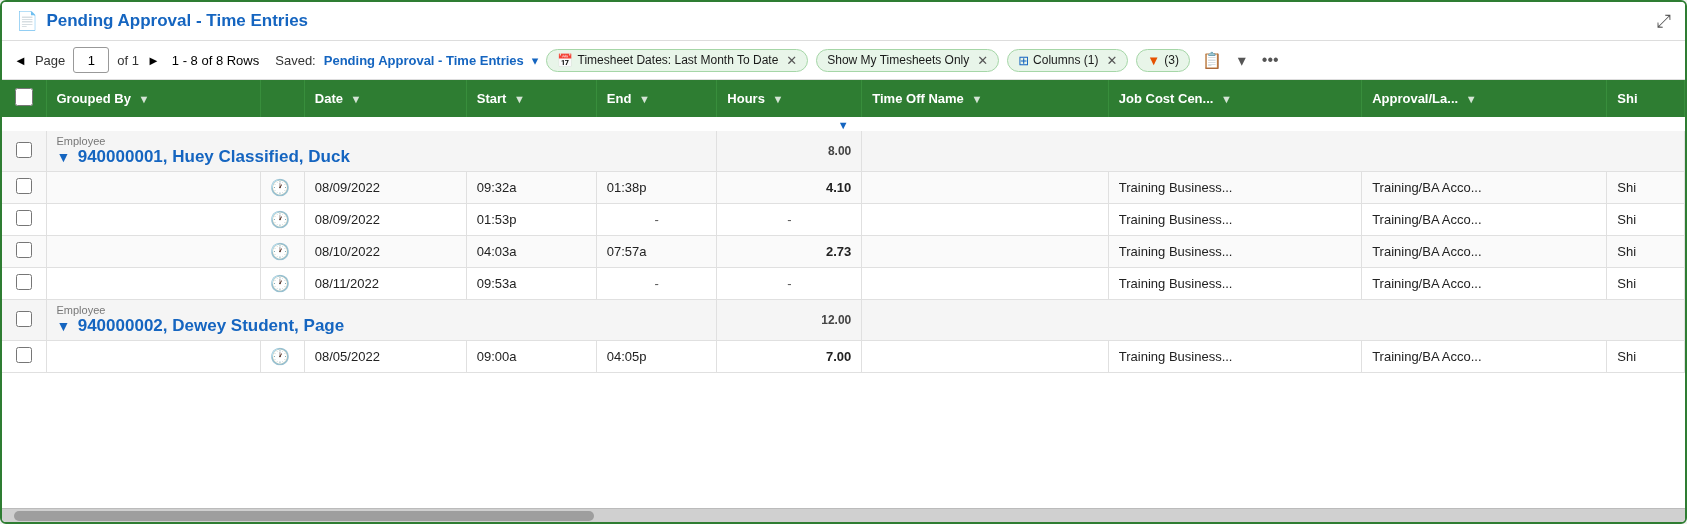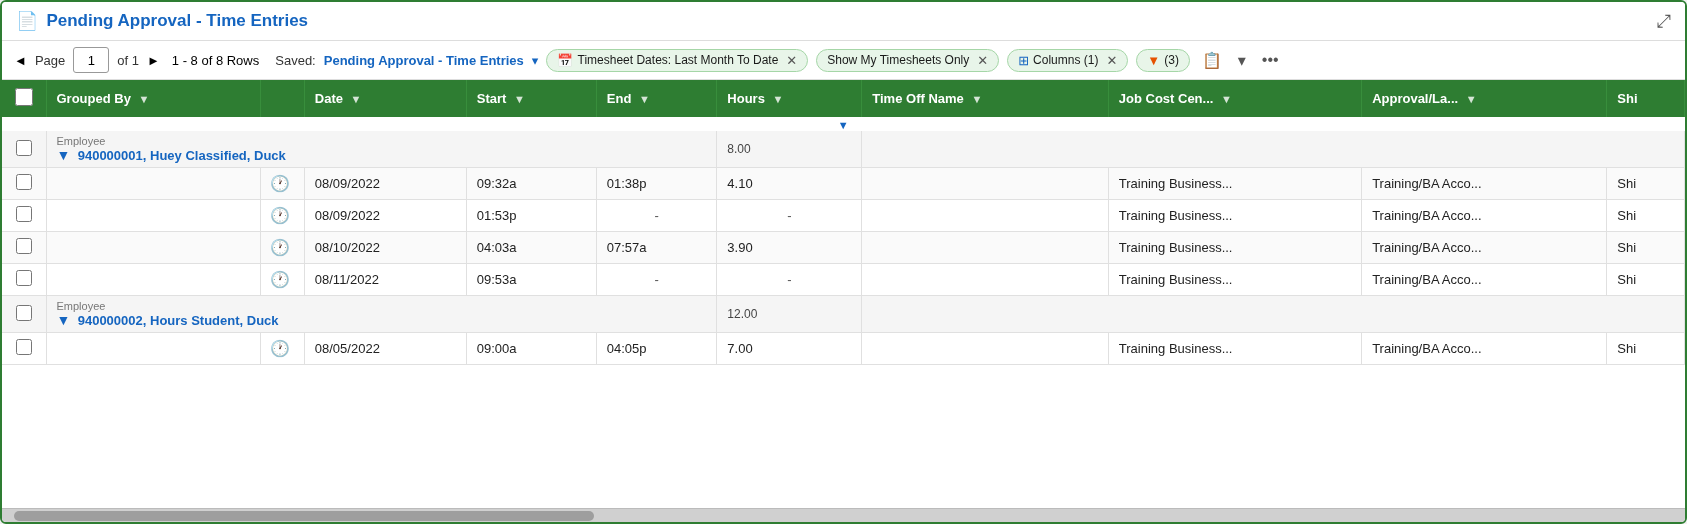--- a/index.html
+++ b/index.html
@@ -209,35 +209,36 @@
       color: #444;
       padding: 4px 10px;
     }
     .group-label {
       font-size: 11px;
       color: #777;
       display: block;
     }
     .group-name {
       color: #1565c0;
-      font-size: 13px;
+      font-size: 17px;
       font-weight: 600;
     }
     .group-toggle {
       color: #1565c0;
       margin-right: 4px;
       cursor: pointer;
       font-size: 14px;
     }
     .entry-icon {
       color: #1565c0;
       font-size: 16px;
     }
     .hours-cell {
-      font-weight: 400;
+      text-align: right;
+      font-weight: 700;
     }
     .dash-cell {
       text-align: center;
       color: #555;
     }
 
     
     .scroll-area {
       height: 14px;
       background: #d0d0d0;
@@ -416,21 +417,21 @@
           <td class="td-checkbox">
             <input type="checkbox" class="row-checkbox" style="">
           </td>
           <td></td>
           <td>
             <span class="entry-icon">🕐</span>
           </td>
           <td>08/10/2022</td>
           <td>04:03a</td>
           <td>07:57a</td>
-          <td class="hours-cell">3.90</td>
+          <td class="hours-cell">2.73</td>
           <td></td>
           <td>Training Business...</td>
           <td>Training/BA Acco...</td>
           <td>Shi</td>
         </tr>
 
         <tr>
           <td class="td-checkbox">
             <input type="checkbox" class="row-checkbox" style="">
           </td>
@@ -448,21 +449,21 @@
           <td>Shi</td>
         </tr>
 
         <tr class="group-row">
           <td class="td-checkbox">
             <input type="checkbox" class="row-checkbox" style="">
           </td>
           <td colspan="5">
             <span class="group-label">Employee</span>
             <span class="group-toggle">▼</span>
-            <span class="group-name">940000002, Hours Student, Duck</span>
+            <span class="group-name">940000002, Dewey Student, Page</span>
           </td>
           <td class="hours-cell">12.00</td>
           <td colspan="4"></td>
         </tr>
 
         <tr>
           <td class="td-checkbox">
             <input type="checkbox" class="row-checkbox" style="">
           </td>
           <td></td>

